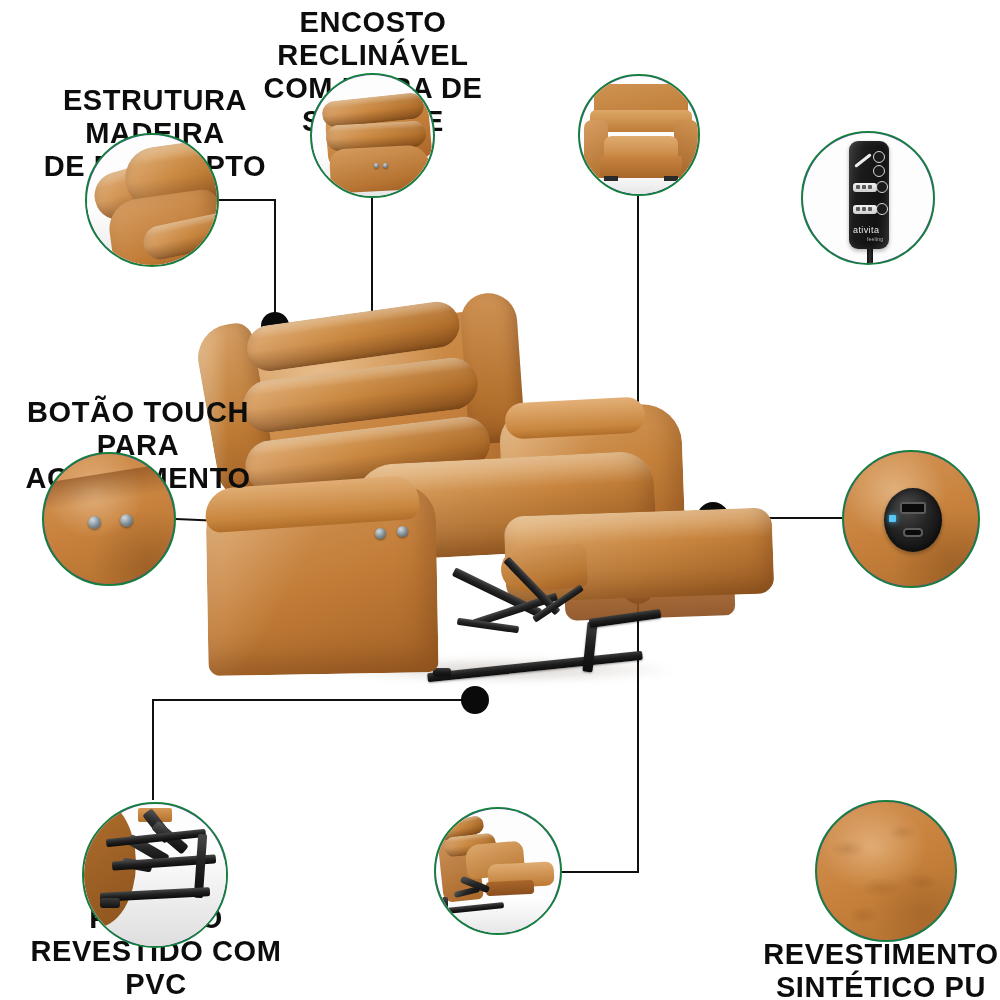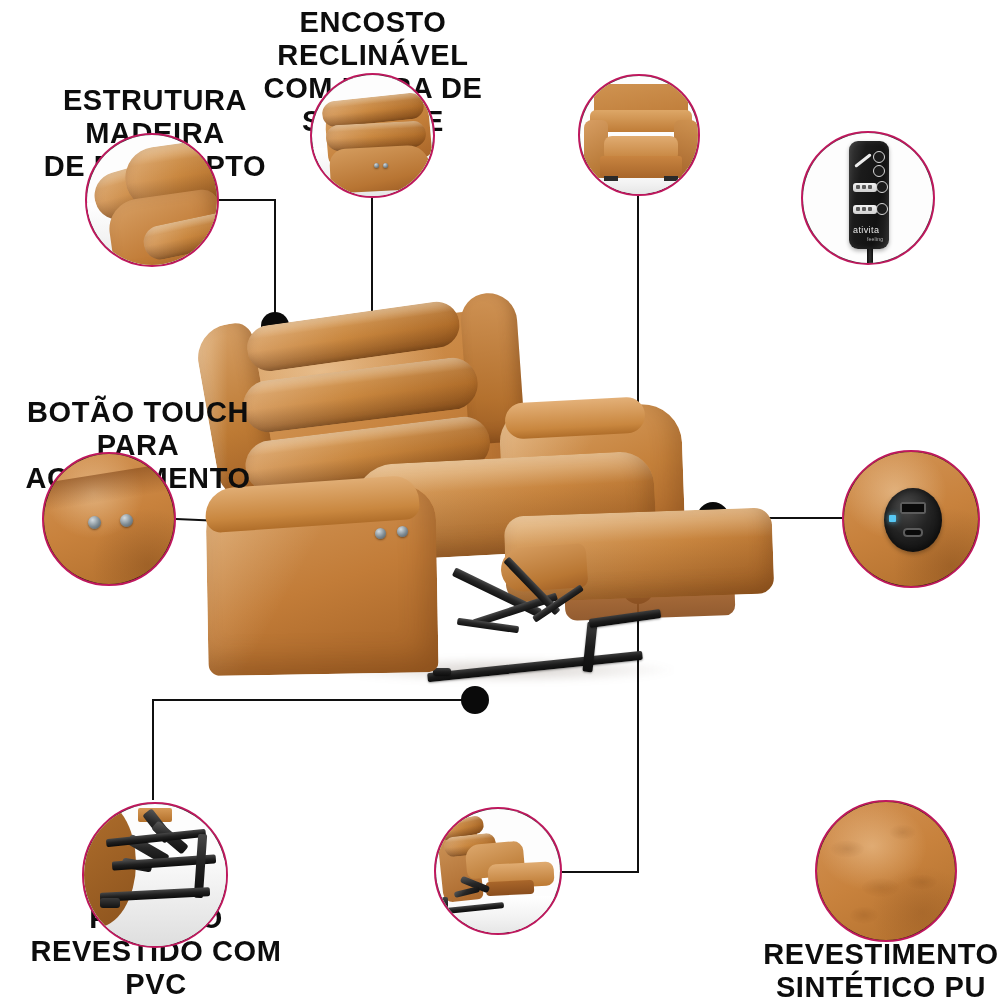--- a/index.html
+++ b/index.html
@@ -23,23 +23,23 @@
     line-height:1.14;
     letter-spacing:0.6px;
     white-space:pre-line;
     text-transform:uppercase;
   }
 
   
   .circle {
     position:absolute;
     border-radius:50%;
-    border:2px solid #be185d;
+    border:2px solid #15803d;
     overflow:hidden;
-    background:#000000;
+    background:#6d28d9;
   }
   .circle-inner { position:absolute; inset:0; }
 
   
   .svg-layer { position:absolute; inset:0; width:1000px; height:1000px; pointer-events:none; }
   .leather-flat {
     background:
       radial-gradient(ellipse 55% 50% at 38% 30%, rgba(255,232,198,.42), rgba(255,232,198,0) 70%),
       radial-gradient(ellipse 60% 60% at 80% 85%, rgba(90,44,10,.26), rgba(90,44,10,0) 72%),
       linear-gradient(160deg, #d39557 0%, #c8823d 50%, #b06e2c 100%);

